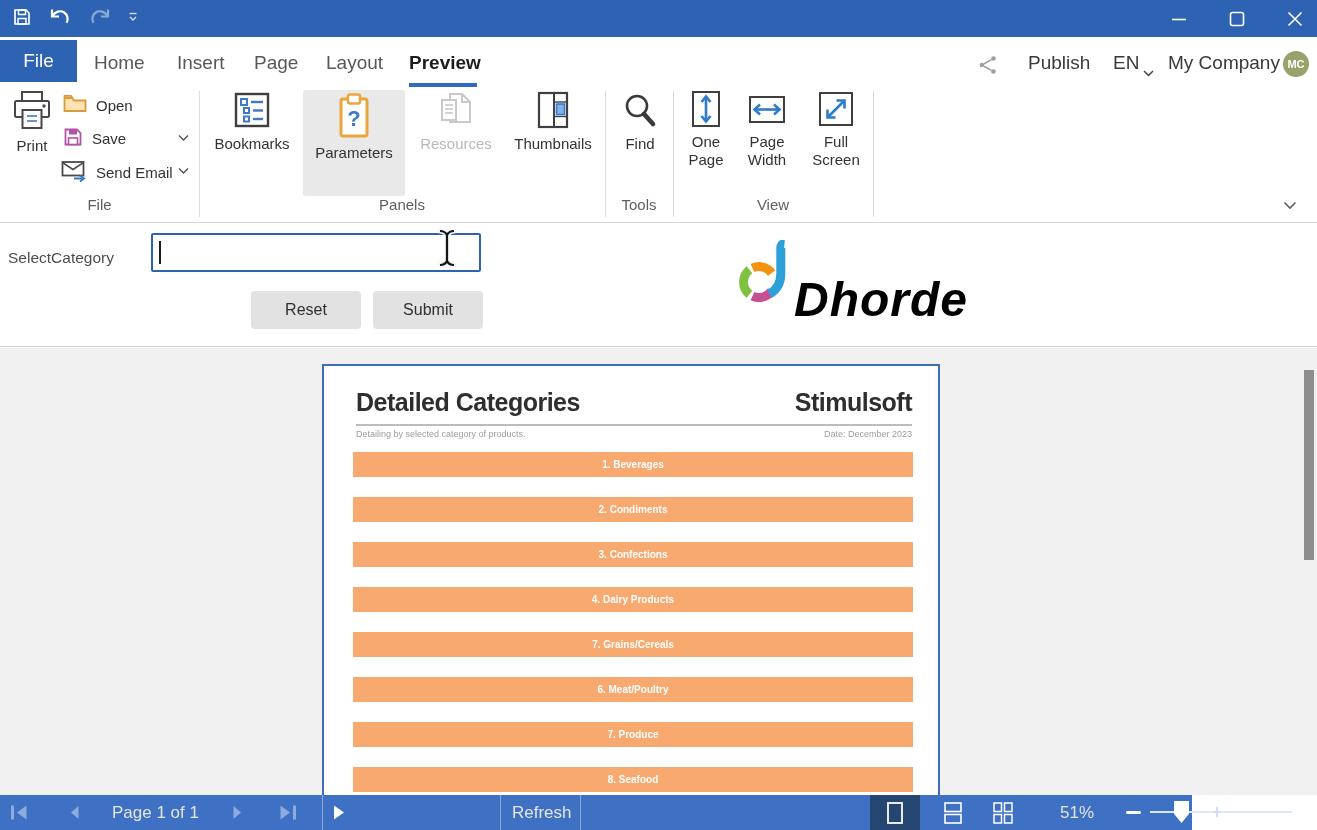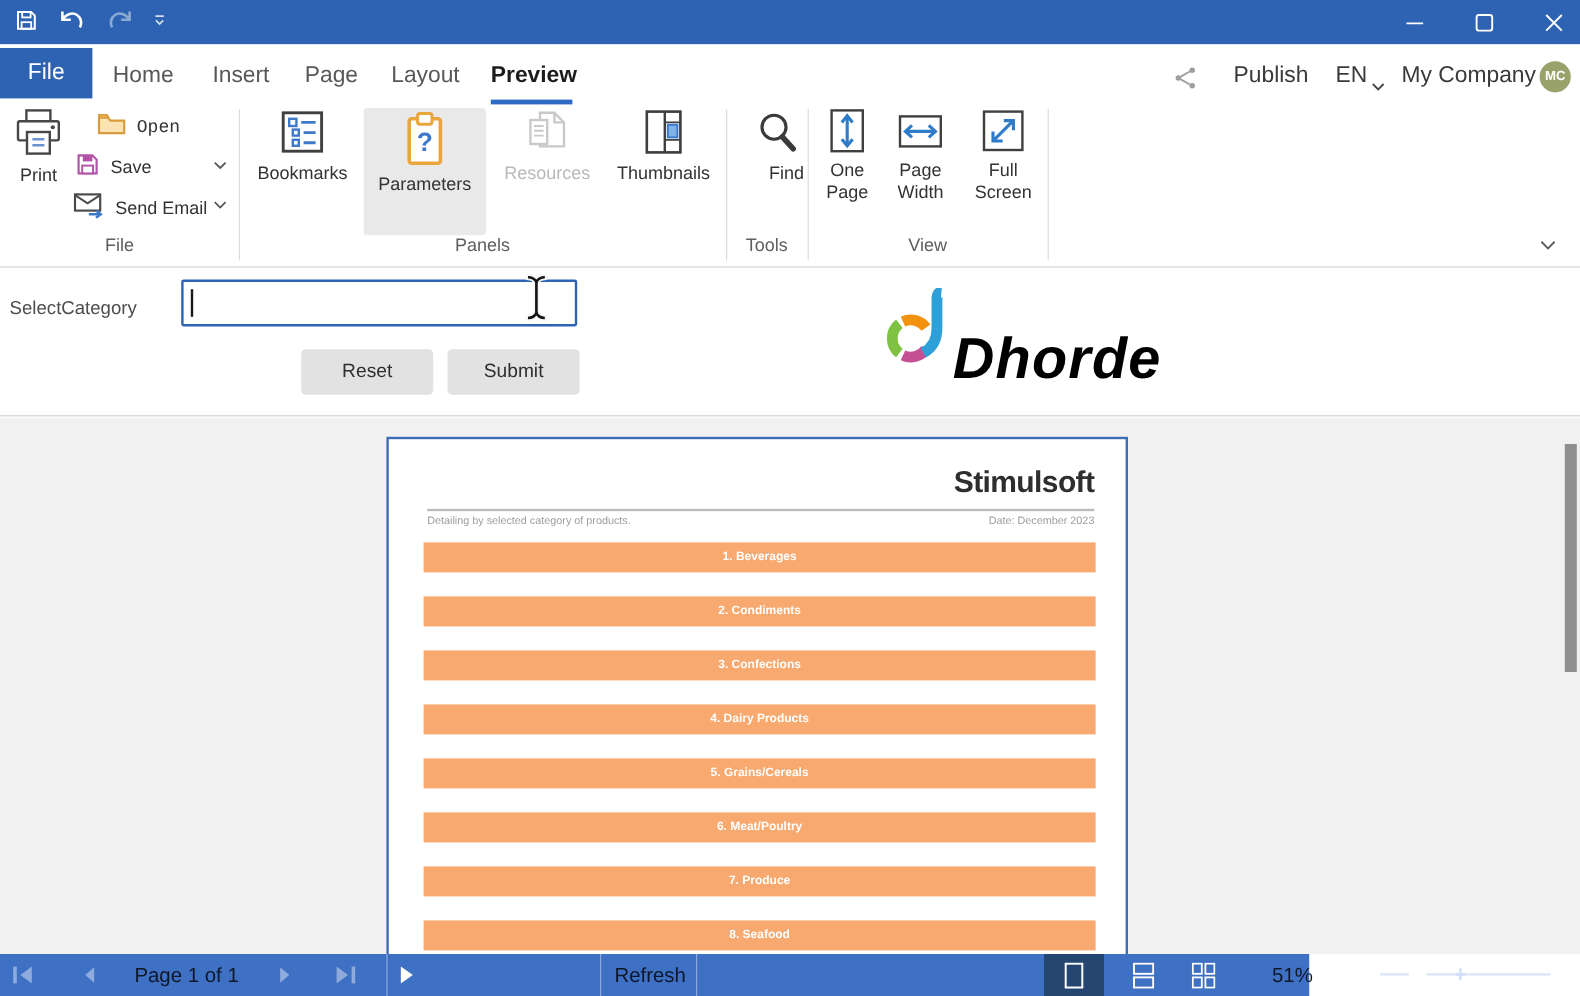--- a/index.html
+++ b/index.html
@@ -49,21 +49,21 @@
   .rtitle{left:32px;top:22px;font-size:25px;font-weight:700;color:#2e2e2e;letter-spacing:-0.5px;}
   .rbrand{right:26px;top:22px;font-size:25px;font-weight:700;color:#2e2e2e;letter-spacing:-0.5px;}
   .rrule{left:32px;right:26px;top:58px;height:2px;background:#bcbcbc;}
   .rsub{left:32px;top:63px;font-size:9px;color:#9d9d9d;}
   .rdate{right:26px;top:63px;font-size:9px;color:#9d9d9d;}
   .bars{left:29px;top:86px;width:560px;}
   .bar{height:25px;margin-bottom:20px;background:#f8a96f;color:#fff;font-size:10px;font-weight:700;
        display:flex;align-items:center;justify-content:center;}
   .vscroll{right:3px;top:22px;width:10px;height:190px;background:#8e8e8e;}
   
-  .statusbar{left:0;top:795px;width:1091px;height:35px;background:#3e70c4;color:#0f172a;font-size:17px;}
+  .statusbar{left:0;top:795px;width:1192px;height:35px;background:#3e70c4;color:#e5e5e5;font-size:17px;}
   .sb-item{top:0;height:35px;display:flex;align-items:center;}
   .sb-sep{top:0;width:1px;height:35px;background:rgba(255,255,255,0.4);}
   .viewbtn{top:0;height:35px;width:50px;display:flex;align-items:center;justify-content:center;}
   .viewbtn.sel{background:#264672;}
   .zminus{width:15px;height:3px;background:#fff;border-radius:2px;}
   .ztrack{top:16px;height:2px;background:#dde7fa;}
   .ztick{top:12px;width:2px;height:10px;background:#cfddf8;}
   .ztick:before{content:"";position:absolute;left:-3px;top:4px;width:8px;height:2px;background:#cfddf8;}
   .zthumb{top:6px;width:15px;height:22px;background:#fff;
           clip-path:polygon(0 0,100% 0,100% 58%,50% 100%,0 58%);}
@@ -158,21 +158,21 @@
           <rect x="12" y="2" width="20" height="9" fill="#fff" stroke="#474747" stroke-width="2"></rect>
           <rect x="5" y="11" width="34" height="16" rx="1.5" fill="#fff" stroke="#474747" stroke-width="2"></rect>
           <circle cx="34" cy="16" r="1.7" fill="#474747"></circle>
           <rect x="12.5" y="20" width="19" height="18" fill="#fff" stroke="#474747" stroke-width="2"></rect>
           <line x1="17" y1="26" x2="27" y2="26" stroke="#6b93cf" stroke-width="2"></line>
           <line x1="17" y1="31" x2="27" y2="31" stroke="#6b93cf" stroke-width="2"></line>
         </svg>
     </span>
     <div class="cap">Print</div>
   </div>
-  <div class="abs rowbtn" style="left:81px;top:6px;font-family:Liberation Mono, monospace;">
+  <div class="abs rowbtn" style="left:63px;top:6px;">
     <span>
       <svg width="24" height="19" viewBox="0 0 24 19">
           <path d="M1.5 4 L1.5 1.8 L8 1.8 L9.8 4.2" fill="#f3c869" stroke="#d89c3e" stroke-width="1.5"></path>
           <path d="M1.5 4 L9 4 L11 6.5 L22.5 6.5 L22.5 17 L1.5 17 Z" fill="#fbe3b3" stroke="#d89c3e" stroke-width="1.8"></path>
         </svg>
     </span>
     <span>Open</span>
   </div>
   <div class="abs rowbtn" style="left:63px;top:39px;">
     <span>
@@ -253,21 +253,21 @@
           <line x1="21" y1="3" x2="21" y2="37" stroke="#3f3f3f" stroke-width="2"></line>
           <line x1="21" y1="12" x2="34" y2="12" stroke="#3f3f3f" stroke-width="1.4"></line>
           <line x1="21" y1="26.5" x2="34" y2="26.5" stroke="#3f3f3f" stroke-width="1.4"></line>
           <rect x="23.5" y="14" width="8" height="10.5" fill="#7fb2e8" stroke="#3e78c9" stroke-width="1.6"></rect>
         </svg>
     </span>
     <div class="cap">Thumbnails</div>
   </div>
   <div class="abs rsep" style="left:605px;"></div>
 
-  <div class="abs bigbtn" style="left:610px;top:2px;width:60px;text-align:right;">
+  <div class="abs bigbtn" style="left:610px;top:2px;width:60px;">
     <span>
       <svg width="44" height="44" viewBox="0 0 44 44">
           <circle cx="19" cy="16" r="10" fill="none" stroke="#3a3a3a" stroke-width="2.6"></circle>
           <path d="M26 24 L35 34" stroke="#3a3a3a" stroke-width="4.6" stroke-linecap="round"></path>
         </svg>
     </span>
     <div class="cap" style="margin-top:-2px;">Find</div>
   </div>
   <div class="abs rlabel" style="left:605px;width:68px;">Tools</div>
   <div class="abs rsep" style="left:673px;"></div>
@@ -330,20 +330,21 @@
       <path d="M13.5 29.8 A15.5 15.5 0 0 0 13.5 54.2" fill="none" stroke="#7fc241" stroke-width="9"></path>
       <path d="M16.5 56.1 A15.5 15.5 0 0 0 35.7 50.9" fill="none" stroke="#c44f93" stroke-width="9"></path>
       <path d="M33.5 54 C41 49.8 44.8 42.5 44.8 33.5 L44.8 8 C44.8 5 46.3 3.4 48.5 3.6" fill="none" stroke="#2da0d9" stroke-width="9"></path>
     </svg>
   </span>
   <span class="abs logotext">Dhorde</span>
 </div>
 
 <div class="abs preview">
   <div class="abs page">
+    <span class="abs rtitle">Detailed Categories</span>
     <span class="abs rbrand">Stimulsoft</span>
     <div class="abs rrule"></div>
     <span class="abs rsub">Detailing by selected category of products.</span>
     <span class="abs rdate">Date: December 2023</span>
     <div class="abs bars">
 
         <div class="bar">
           <span>1. Beverages</span>
         </div>
 
@@ -353,21 +354,21 @@
 
         <div class="bar">
           <span>3. Confections</span>
         </div>
 
         <div class="bar">
           <span>4. Dairy Products</span>
         </div>
 
         <div class="bar">
-          <span>5. Grains/Cereals</span>
+          <span>7. Grains/Cereals</span>
         </div>
 
         <div class="bar">
           <span>6. Meat/Poultry</span>
         </div>
 
         <div class="bar">
           <span>7. Produce</span>
         </div>
 

